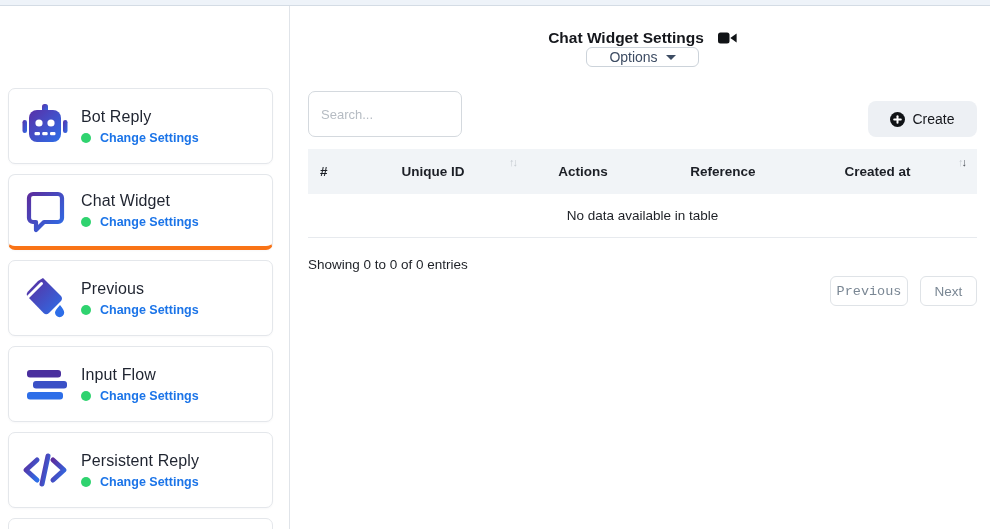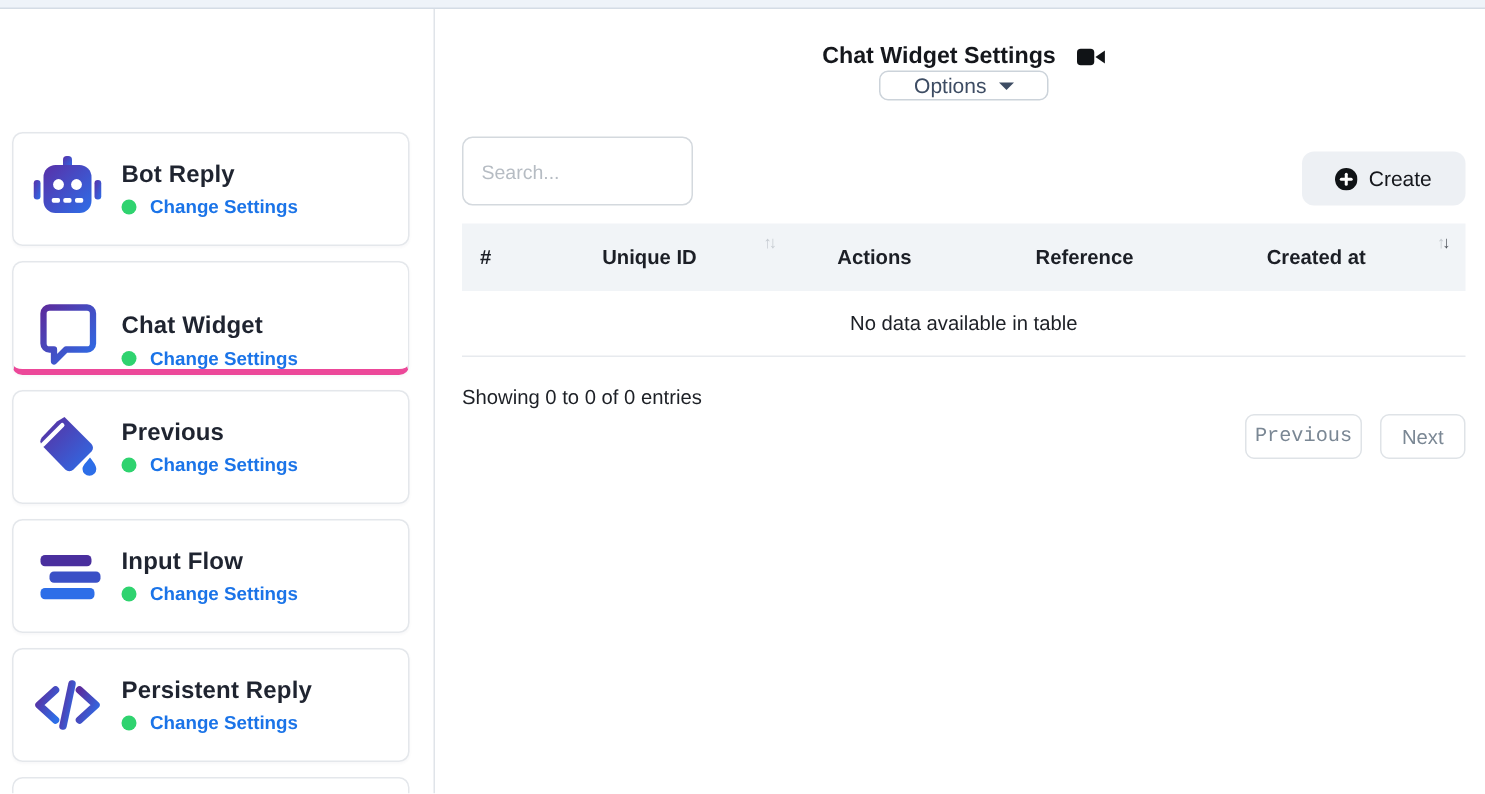--- a/index.html
+++ b/index.html
@@ -27,25 +27,25 @@
     border:1px solid #e4e7eb;
     border-radius:7px;
     height:76px;
     margin-bottom:10px;
     display:flex; align-items:center;
     padding:0 12px;
     gap:12px;
     box-shadow:0 1px 2px rgba(20,30,50,0.03);
     cursor:pointer;
   }
-  .side-card.active { border-bottom:4px solid #ec4899;align-items:flex-end; }
+  .side-card.active { border-bottom:4px solid #f97316; }
   .icon-slot { width:48px; height:48px; flex-shrink:0; display:flex; align-items:center; justify-content:center; }
   .icon-slot svg { width:48px; height:48px; }
   .card-text { display:flex; flex-direction:column; gap:5px; }
-  .card-title { font-size:16px; font-weight:700; color:#1f2430; letter-spacing:.1px; }
+  .card-title { font-size:16px; font-weight:400; color:#1f2430; letter-spacing:.1px; }
   .card-link-row { display:flex; align-items:center; gap:9px; }
   .status-dot { width:10px; height:10px; border-radius:50%; background:#2fd36f; }
   .change-link { font-size:12.5px; font-weight:700; color:#1b74e8; text-decoration:none; }
   .stub-card { height:76px; border:1px solid #e4e7eb; border-radius:7px; background:#fff; }
 
   
   .main { flex:1; padding:0 13px 0 18px; position:relative; }
 
   .main-header { margin-top:23px; height:38px; display:flex; align-items:center; justify-content:space-between;flex-direction:column; }
   .title-group { display:flex; align-items:center; gap:14px; }

